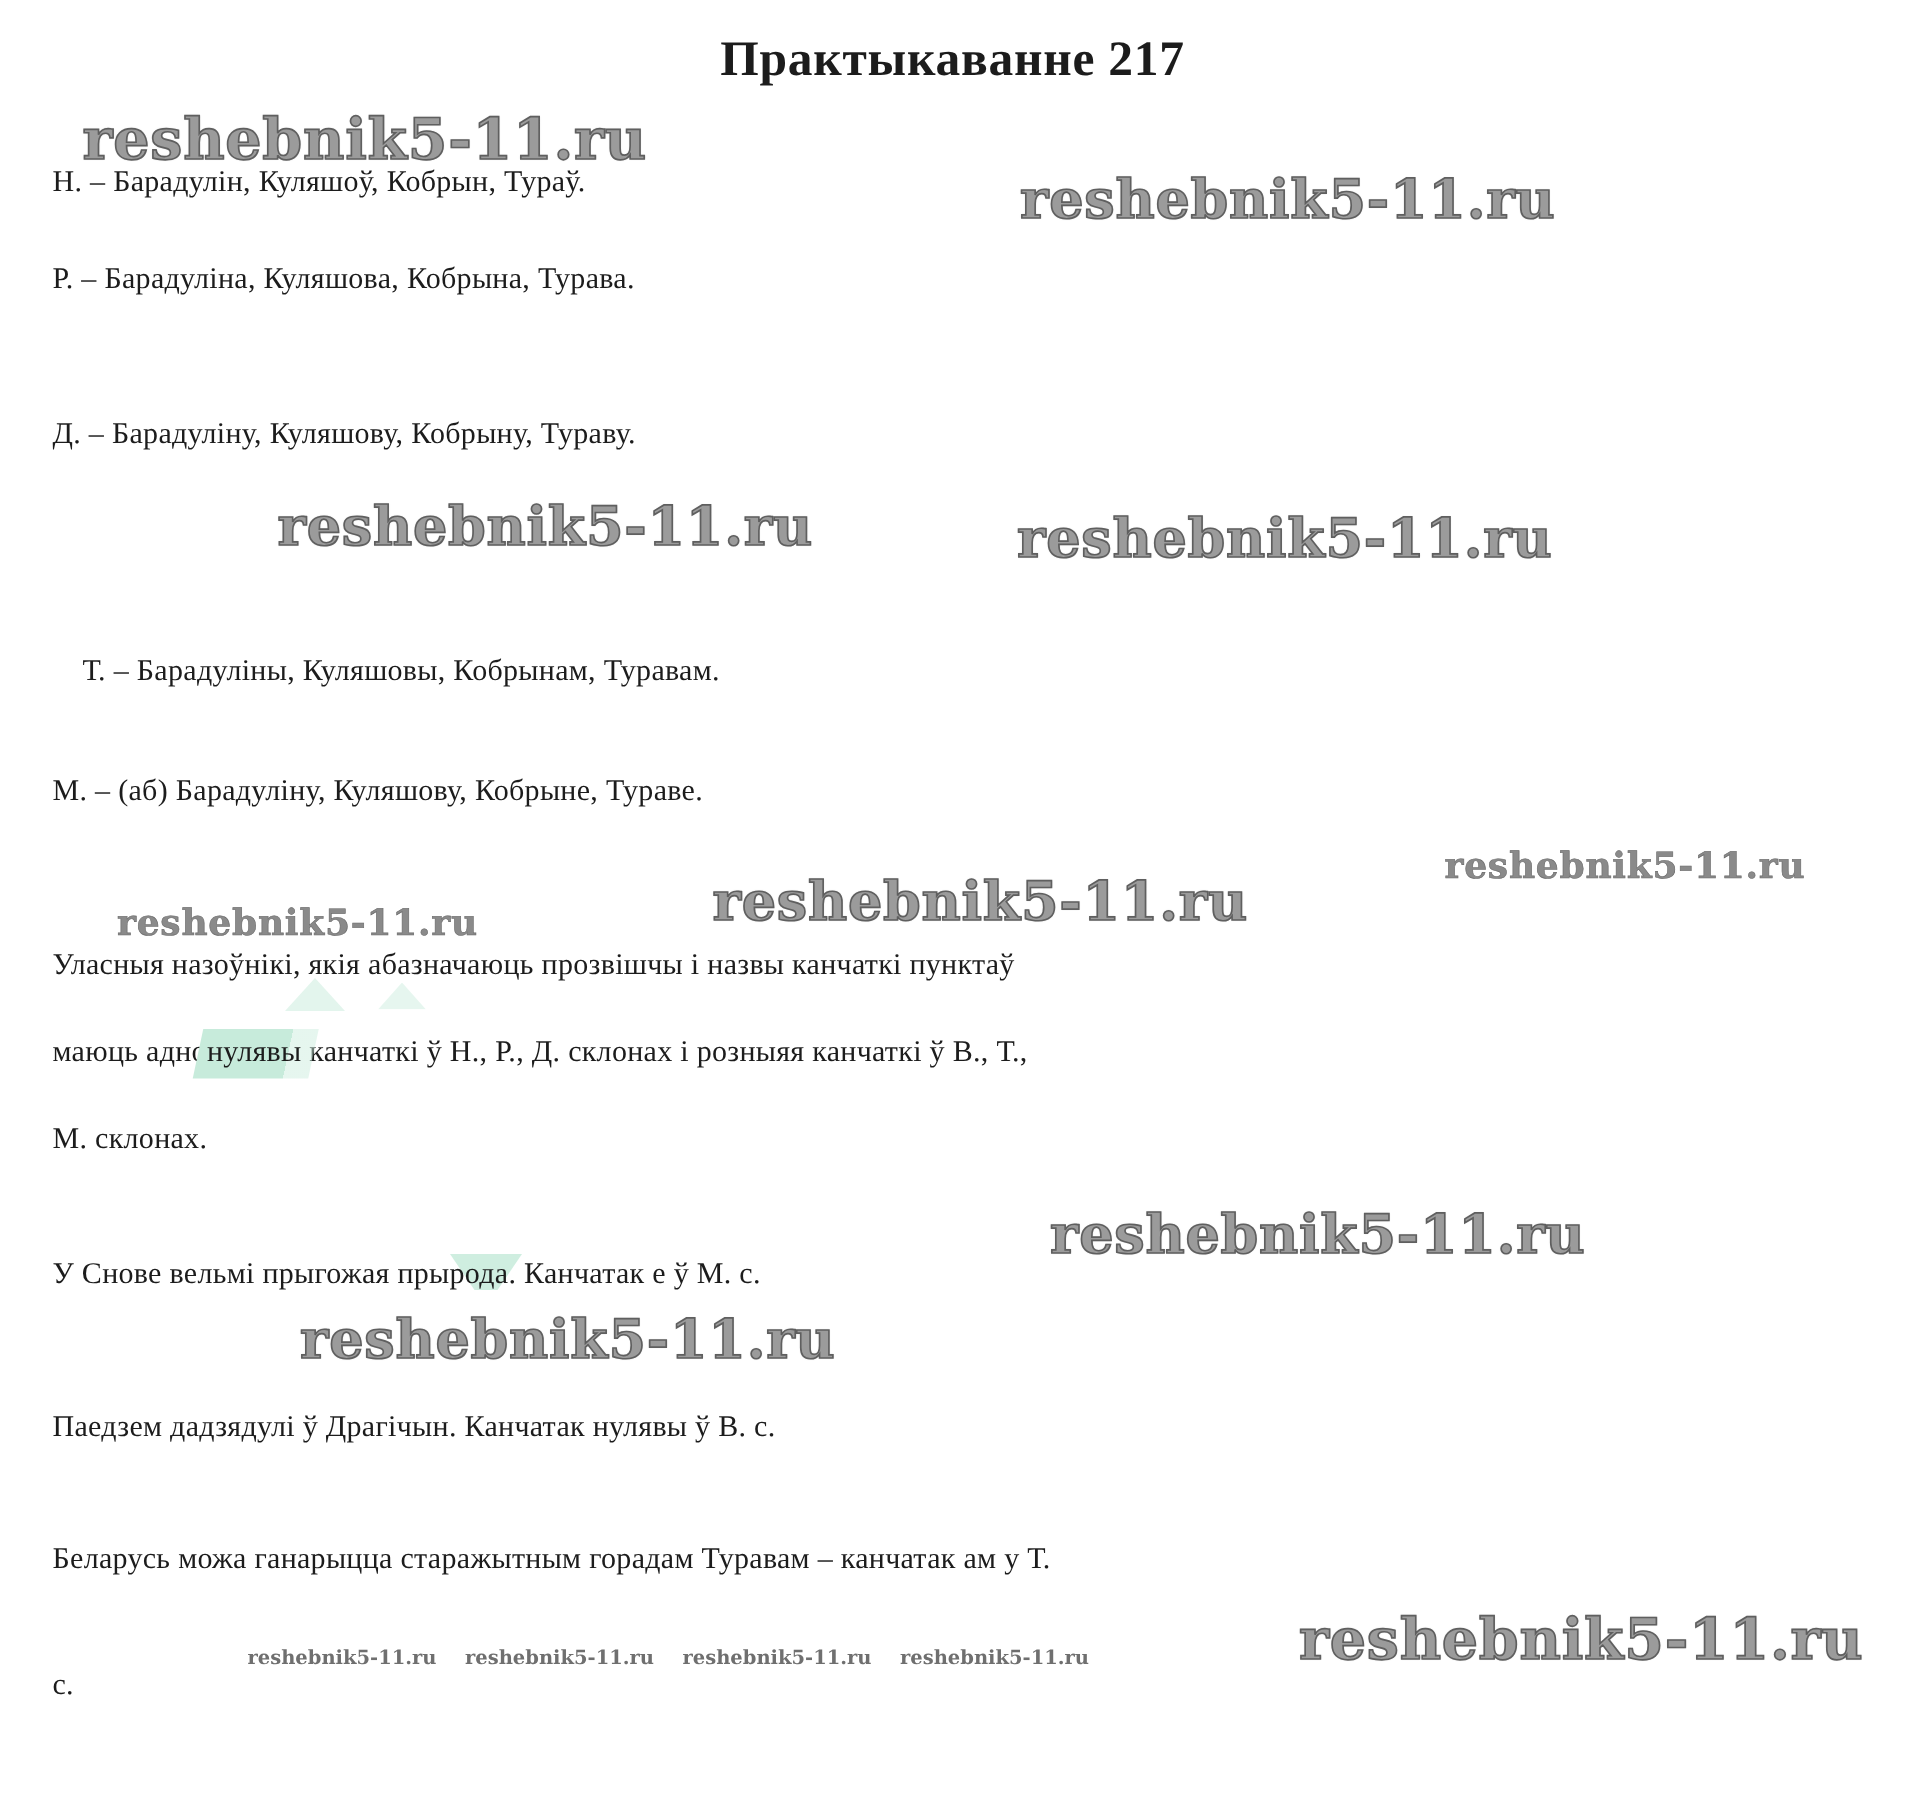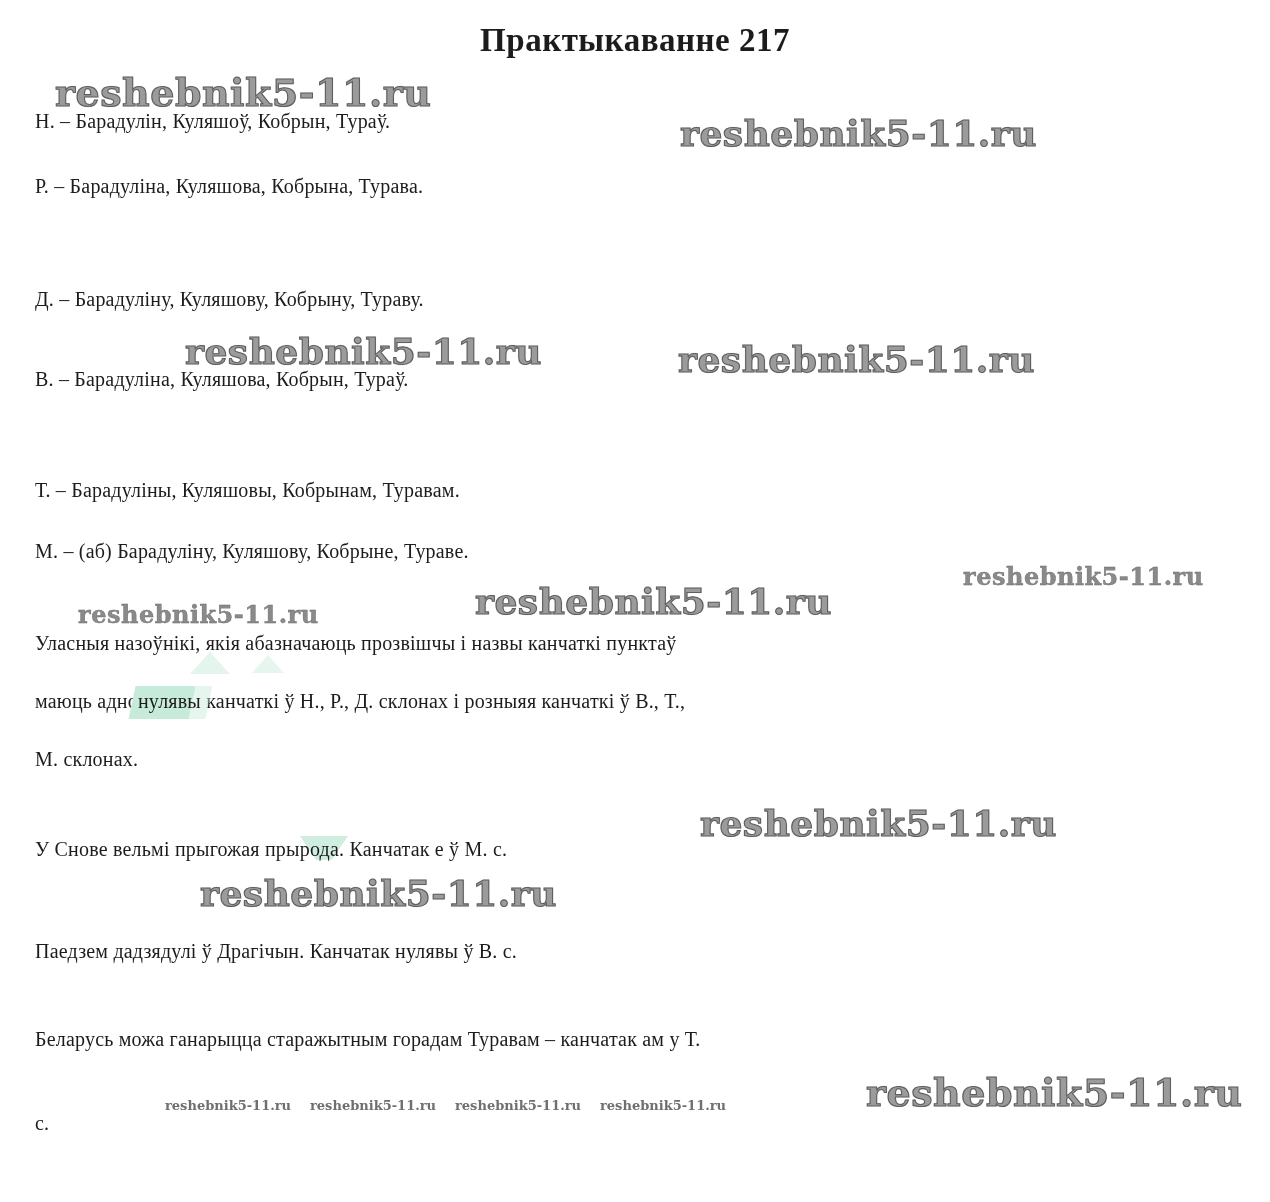--- a/index.html
+++ b/index.html
@@ -58,24 +58,24 @@
   .wm8{left:700px;top:802px;}
   .wm9{left:200px;top:872px;}
   .wm10{left:866px;top:1070px;}
   .wm11{left:165px;top:1098px;}
   .wm12{left:310px;top:1098px;}
   .wm13{left:455px;top:1098px;}
   .wm14{left:600px;top:1098px;}
   
   .l-n{top:110px;}
   .l-r{top:175px;}
-  .l-d{top:288px;}
+  .l-d{top:278px;}
   .l-v{top:368px;}
-  .l-t{top:479px;}
-  .l-m{top:540px;}
+  .l-t{top:436px;margin-left:20px;}
+  .l-m{top:516px;}
   .l-rule1{top:632px;}
   .l-rule2{top:690px;}
   .l-rule3{top:748px;}
   .l-snove{top:838px;}
   .l-paedzem{top:922px;margin-top:18px;}
   .l-belarus{top:1028px;}
   .l-tail{top:1112px;}
   
   .hl{
     position:relative;z-index:0;display:inline-block;
@@ -116,21 +116,20 @@
   <span class="wm wm-xl wm1">reshebnik5-11.ru</span>
   <div class="line l-n">Н. – Барадулін, Куляшоў, Кобрын, Тураў.</div>
   <span class="wm wm-big wm2">reshebnik5-11.ru</span>
 
   <div class="line l-r">Р. – Барадуліна, Куляшова, Кобрына, Турава.</div>
 
   <div class="line l-d">Д. – Барадуліну, Куляшову, Кобрыну, Тураву.</div>
 
   <span class="wm wm-big wm3">reshebnik5-11.ru</span>
   <span class="wm wm-big wm4">reshebnik5-11.ru</span>
-  <div class="line l-v">В. – Барадуліна, Куляшова, Кобрын, Тураў.</div>
 
   <div class="line l-t">Т. – Барадуліны, Куляшовы, Кобрынам, Туравам.</div>
 
   <div class="line l-m">М. – (аб) Барадуліну, Куляшову, Кобрыне, Тураве.</div>
   <span class="wm wm-small wm5">reshebnik5-11.ru</span>
   <span class="wm wm-big wm6">reshebnik5-11.ru</span>
   <span class="wm wm-small wm7">reshebnik5-11.ru</span>
 
   <span class="mint-mark mm-nazou1"></span>
   <span class="mint-mark mm-nazou2"></span>

